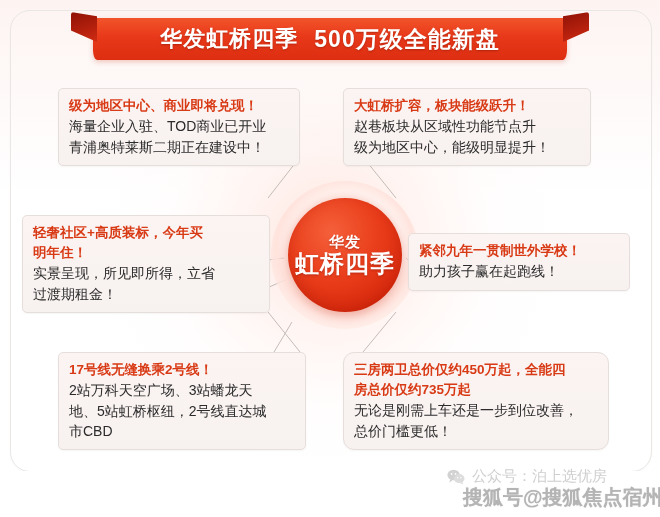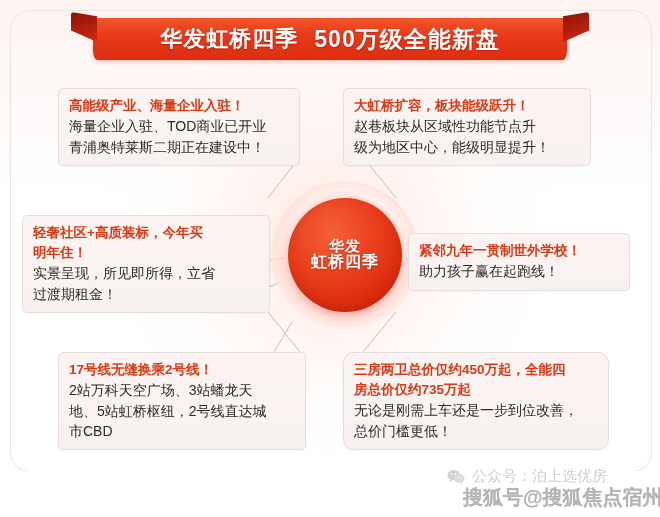--- a/index.html
+++ b/index.html
@@ -114,21 +114,21 @@
     z-index: 4;
   }
   .center-line {
     color: #ffffff;
     font-weight: bold;
     text-shadow: 0 1px 2px rgba(150,25,10,0.6);
     letter-spacing: 1px;
     line-height: 1.15;
   }
   .center-line.l1 { font-size: 15px; }
-  .center-line.l2 { font-size: 16px; font-family: Liberation Mono, monospace; }
+  .center-line.l2 { font-size: 24px; }
 
   
   .connectors {
     position: absolute;
     left: 0;
     top: 0;
     width: 660px;
     height: 517px;
     z-index: 2;
     pointer-events: none;
@@ -230,21 +230,21 @@
   </div>
 
   <div class="ribbon">
     <div class="ribbon-text">
       <span>华发虹桥四季</span>
       <span class="num">500万级全能新盘</span>
     </div>
   </div>
 
   <div class="callout" id="callout-industry">
-    <div class="hl">高能级产业、海量企业入驻！</div>
+    <div class="hl">级为地区中心、商业即将兑现！</div>
     <div class="bd">海量企业入驻、TOD商业已开业</div>
     <div class="bd">青浦奥特莱斯二期正在建设中！</div>
   </div>
 
   <div class="callout" id="callout-hongqiao">
     <div class="hl">大虹桥扩容，板块能级跃升！</div>
     <div class="bd">赵巷板块从区域性功能节点升</div>
     <div class="bd">级为地区中心，能级明显提升！</div>
   </div>
 

